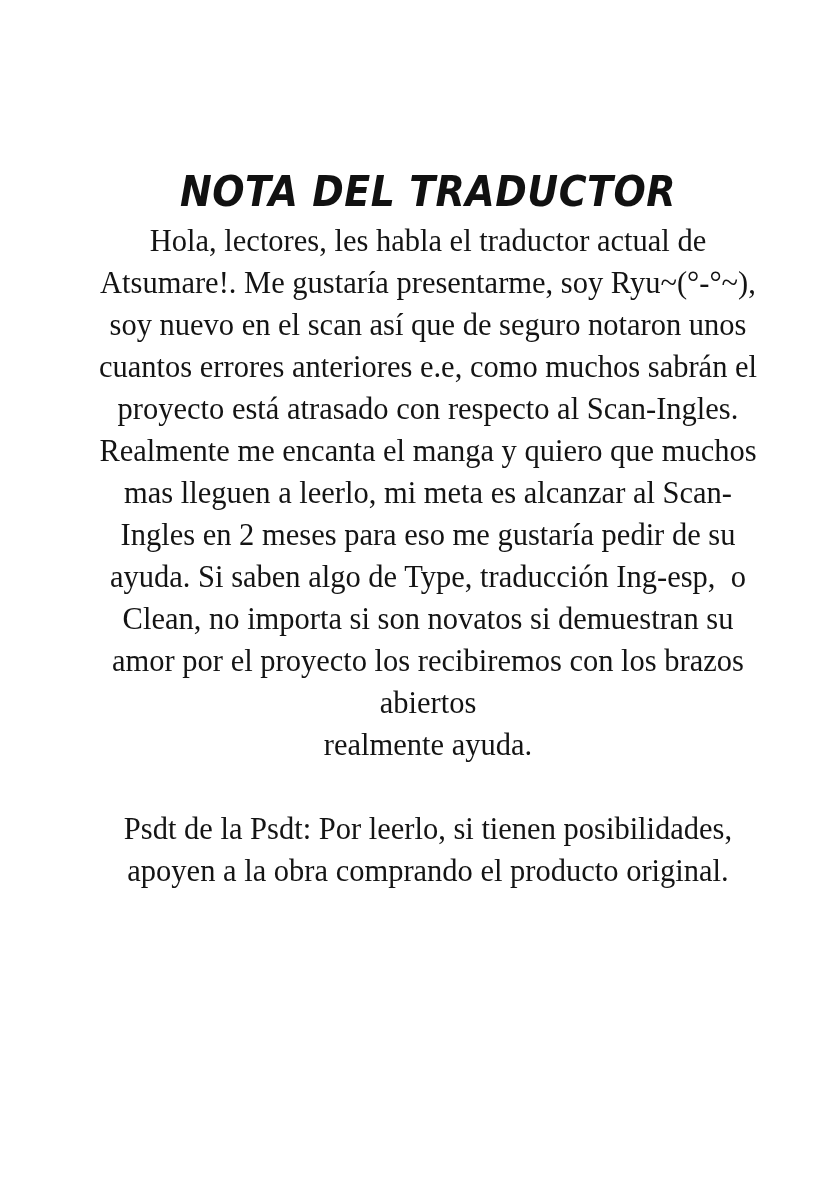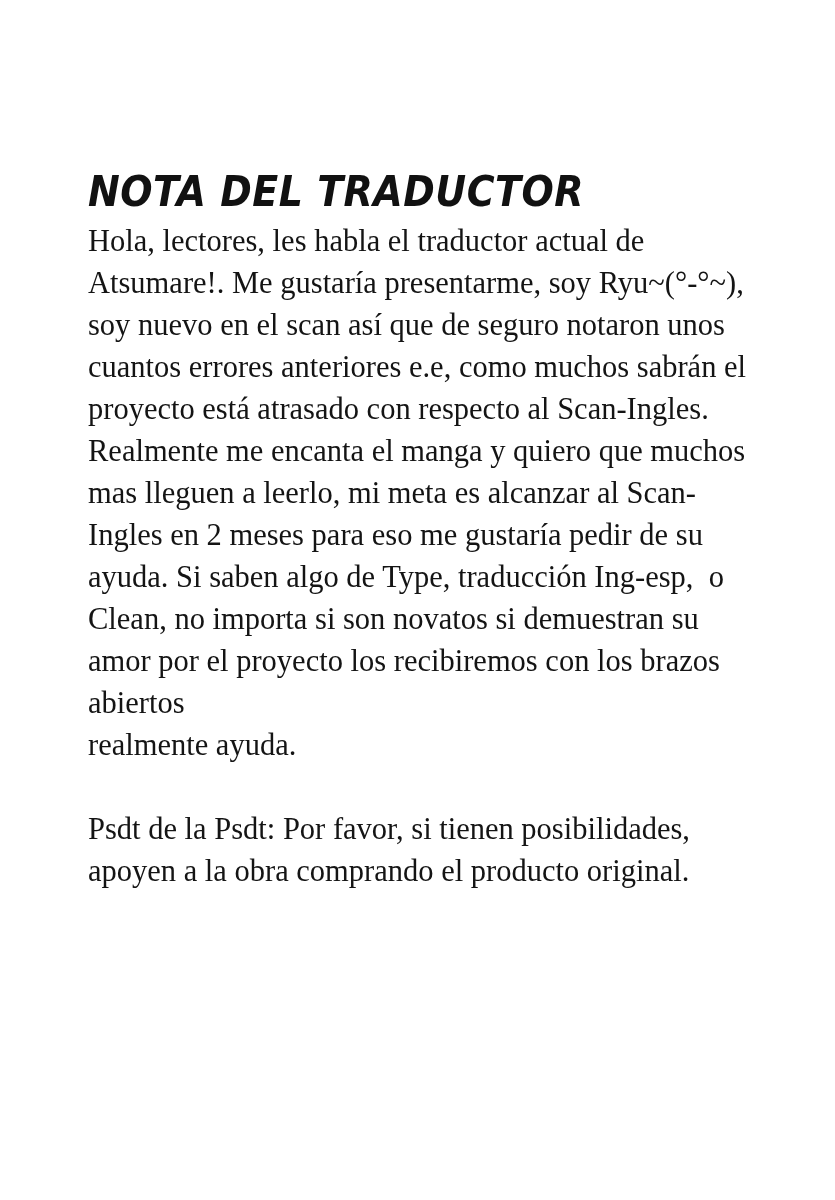--- a/index.html
+++ b/index.html
@@ -15,20 +15,21 @@
     font-family: "Liberation Serif", serif;
     color: #111111;
   }
   .page {
     position: absolute;
     left: 0;
     top: 0;
     width: 835px;
     height: 1200px;
     background: #ffffff;
+    text-align: center;
   }
   .content {
     position: absolute;
     left: 88px;
     top: 170px;
     width: 680px;
   }
   .note-title {
     font-family: "DejaVu Sans", sans-serif;
     font-weight: bold;
@@ -68,16 +69,16 @@
 
     <p class="body-text">Hola, lectores, les habla el traductor actual de Atsumare!. Me gustaría presentarme, soy Ryu~(°-°~), soy nuevo en el scan así que de seguro notaron unos cuantos errores anteriores e.e, como muchos sabrán el proyecto está atrasado con respecto al Scan-Ingles.</p>
 
     <p class="body-text">Realmente me encanta el manga y quiero que muchos mas lleguen a leerlo, mi meta es alcanzar al Scan-Ingles en 2 meses para eso me gustaría pedir de su ayuda. Si saben algo de Type, traducción Ing-esp,  o Clean, no importa si son novatos si demuestran su amor por el proyecto los recibiremos con los brazos abiertos</p>
 
 
     <p class="body-text">realmente ayuda.</p>
 
     <div class="para-gap"></div>
 
-    <p class="body-text">Psdt de la Psdt: Por favor, si tienen posibilidades, apoyen a la obra comprando el producto original.</p>
+    <p class="body-text">Psdt de la Psdt: Por leerlo, si tienen posibilidades, apoyen a la obra comprando el producto original.</p>
 
   </div>
 </div>
 
 </body></html>

